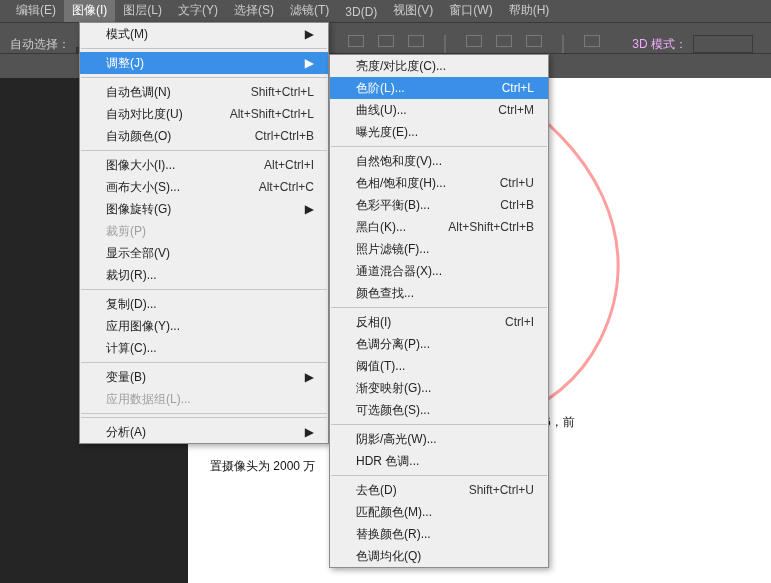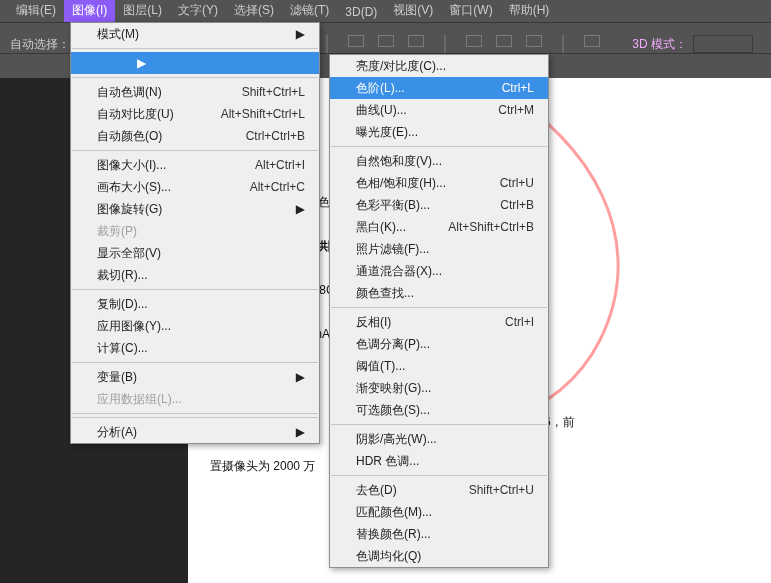--- a/index.html
+++ b/index.html
@@ -1,19 +1,19 @@
 <!DOCTYPE html>
 <html><head>
 <meta charset="utf-8">
 <style>
 *{margin:0;padding:0;box-sizing:border-box;font-family:"Microsoft YaHei",Arial,sans-serif;font-size:12px}
 body{width:771px;height:583px;background:#535353;overflow:hidden;position:relative}
 .menubar{background:#535353;display:flex;height:22px;align-items:flex-end;padding-left:8px}
 .menubar .mi{color:#ccc;padding:3px 8px;cursor:pointer}
-.menubar .mi.active{background:#8b5cf6;color:#fff}
+.menubar .mi.active{background:#737373;color:#fff}
 .toolbar{background:#535353;height:32px;display:flex;align-items:flex-end;padding-left:10px;color:#ccc;border-top:1px solid #383838;border-bottom:1px solid #383838}
 .toolbar .lbl{margin-right:6px}
 .toolbar .sel{background:#404040;border:1px solid #303030;color:#ccc;padding:2px 4px;width:60px;margin-right:12px}
 .tb-icons{display:flex;gap:14px;margin-left:24px}
 .tb-ic{width:16px;height:12px;border:1px solid #7a7a7a;position:relative}
 .tb-sep{width:2px;height:18px;background:#6a6a6a;margin:0 6px}
 .mode3d{margin-left:auto;margin-right:18px;color:#f0abfc;display:flex;align-items:center}
 .mode3d .dd{width:60px;height:18px;border:1px solid #3a3a3a;margin-left:6px}
 .canvas{position:absolute;left:188px;top:78px;right:0;bottom:0;background:#fff;color:#111;padding:110px 22px 12px 22px;line-height:28px;font-size:14px}
 .canvas p{margin-bottom:16px}
@@ -21,21 +21,21 @@
 .wm path{fill:none;stroke:#ff2a2a;stroke-width:3}
 .menu{position:absolute;background:#efefef;border:1px solid #8c8c8c;box-shadow:2px 2px 6px rgba(0,0,0,.35)}
 .menu .row{display:flex;align-items:center;height:22px;padding:0 14px 0 26px;color:#222;cursor:pointer;white-space:nowrap}
 .menu .row.hov{background:#3a8fe6;color:#fff}
 .menu .row.dis{color:#a0a0a0}
 .menu .row .txt{flex:1}
 .menu .row .sc{margin-left:40px;color:#333}
 .menu .row.hov .sc{color:#fff}
 .menu .row .arr{margin-left:40px}
 .menu .sep{height:1px;background:#c5c5c5;margin:3px 1px}
-#menu1{left:70px;top:22px;width:250px}
+#menu1{left:79px;top:22px;width:250px}
 #menu2{left:329px;top:54px;width:220px}
 .doclabel{position:absolute;left:8px;top:76px;color:#aaa;font-size:11px}
 .dark{position:absolute;left:0;top:78px;width:188px;bottom:0;background:#252525}
 </style>
 </head>
 <body>
 
 <div class="menubar">
     <span class="mi">编辑(E)</span>
     <span class="mi active">图像(I)</span>
@@ -93,20 +93,21 @@
   <path d="M200 80 C180 160 190 260 200 330"></path>
 </svg>
 
 <div id="menu1" class="menu">
     <div class="row">
       <span class="txt">模式(M)</span>
       <span class="arr">▶</span>
     </div>
     <div class="sep"></div>
     <div class="row hov">
+      <span class="txt">调整(J)</span>
       <span class="arr">▶</span>
     </div>
     <div class="sep"></div>
     <div class="row">
       <span class="txt">自动色调(N)</span>
       <span class="sc">Shift+Ctrl+L</span>
     </div>
     <div class="row">
       <span class="txt">自动对比度(U)</span>
       <span class="sc">Alt+Shift+Ctrl+L</span>

